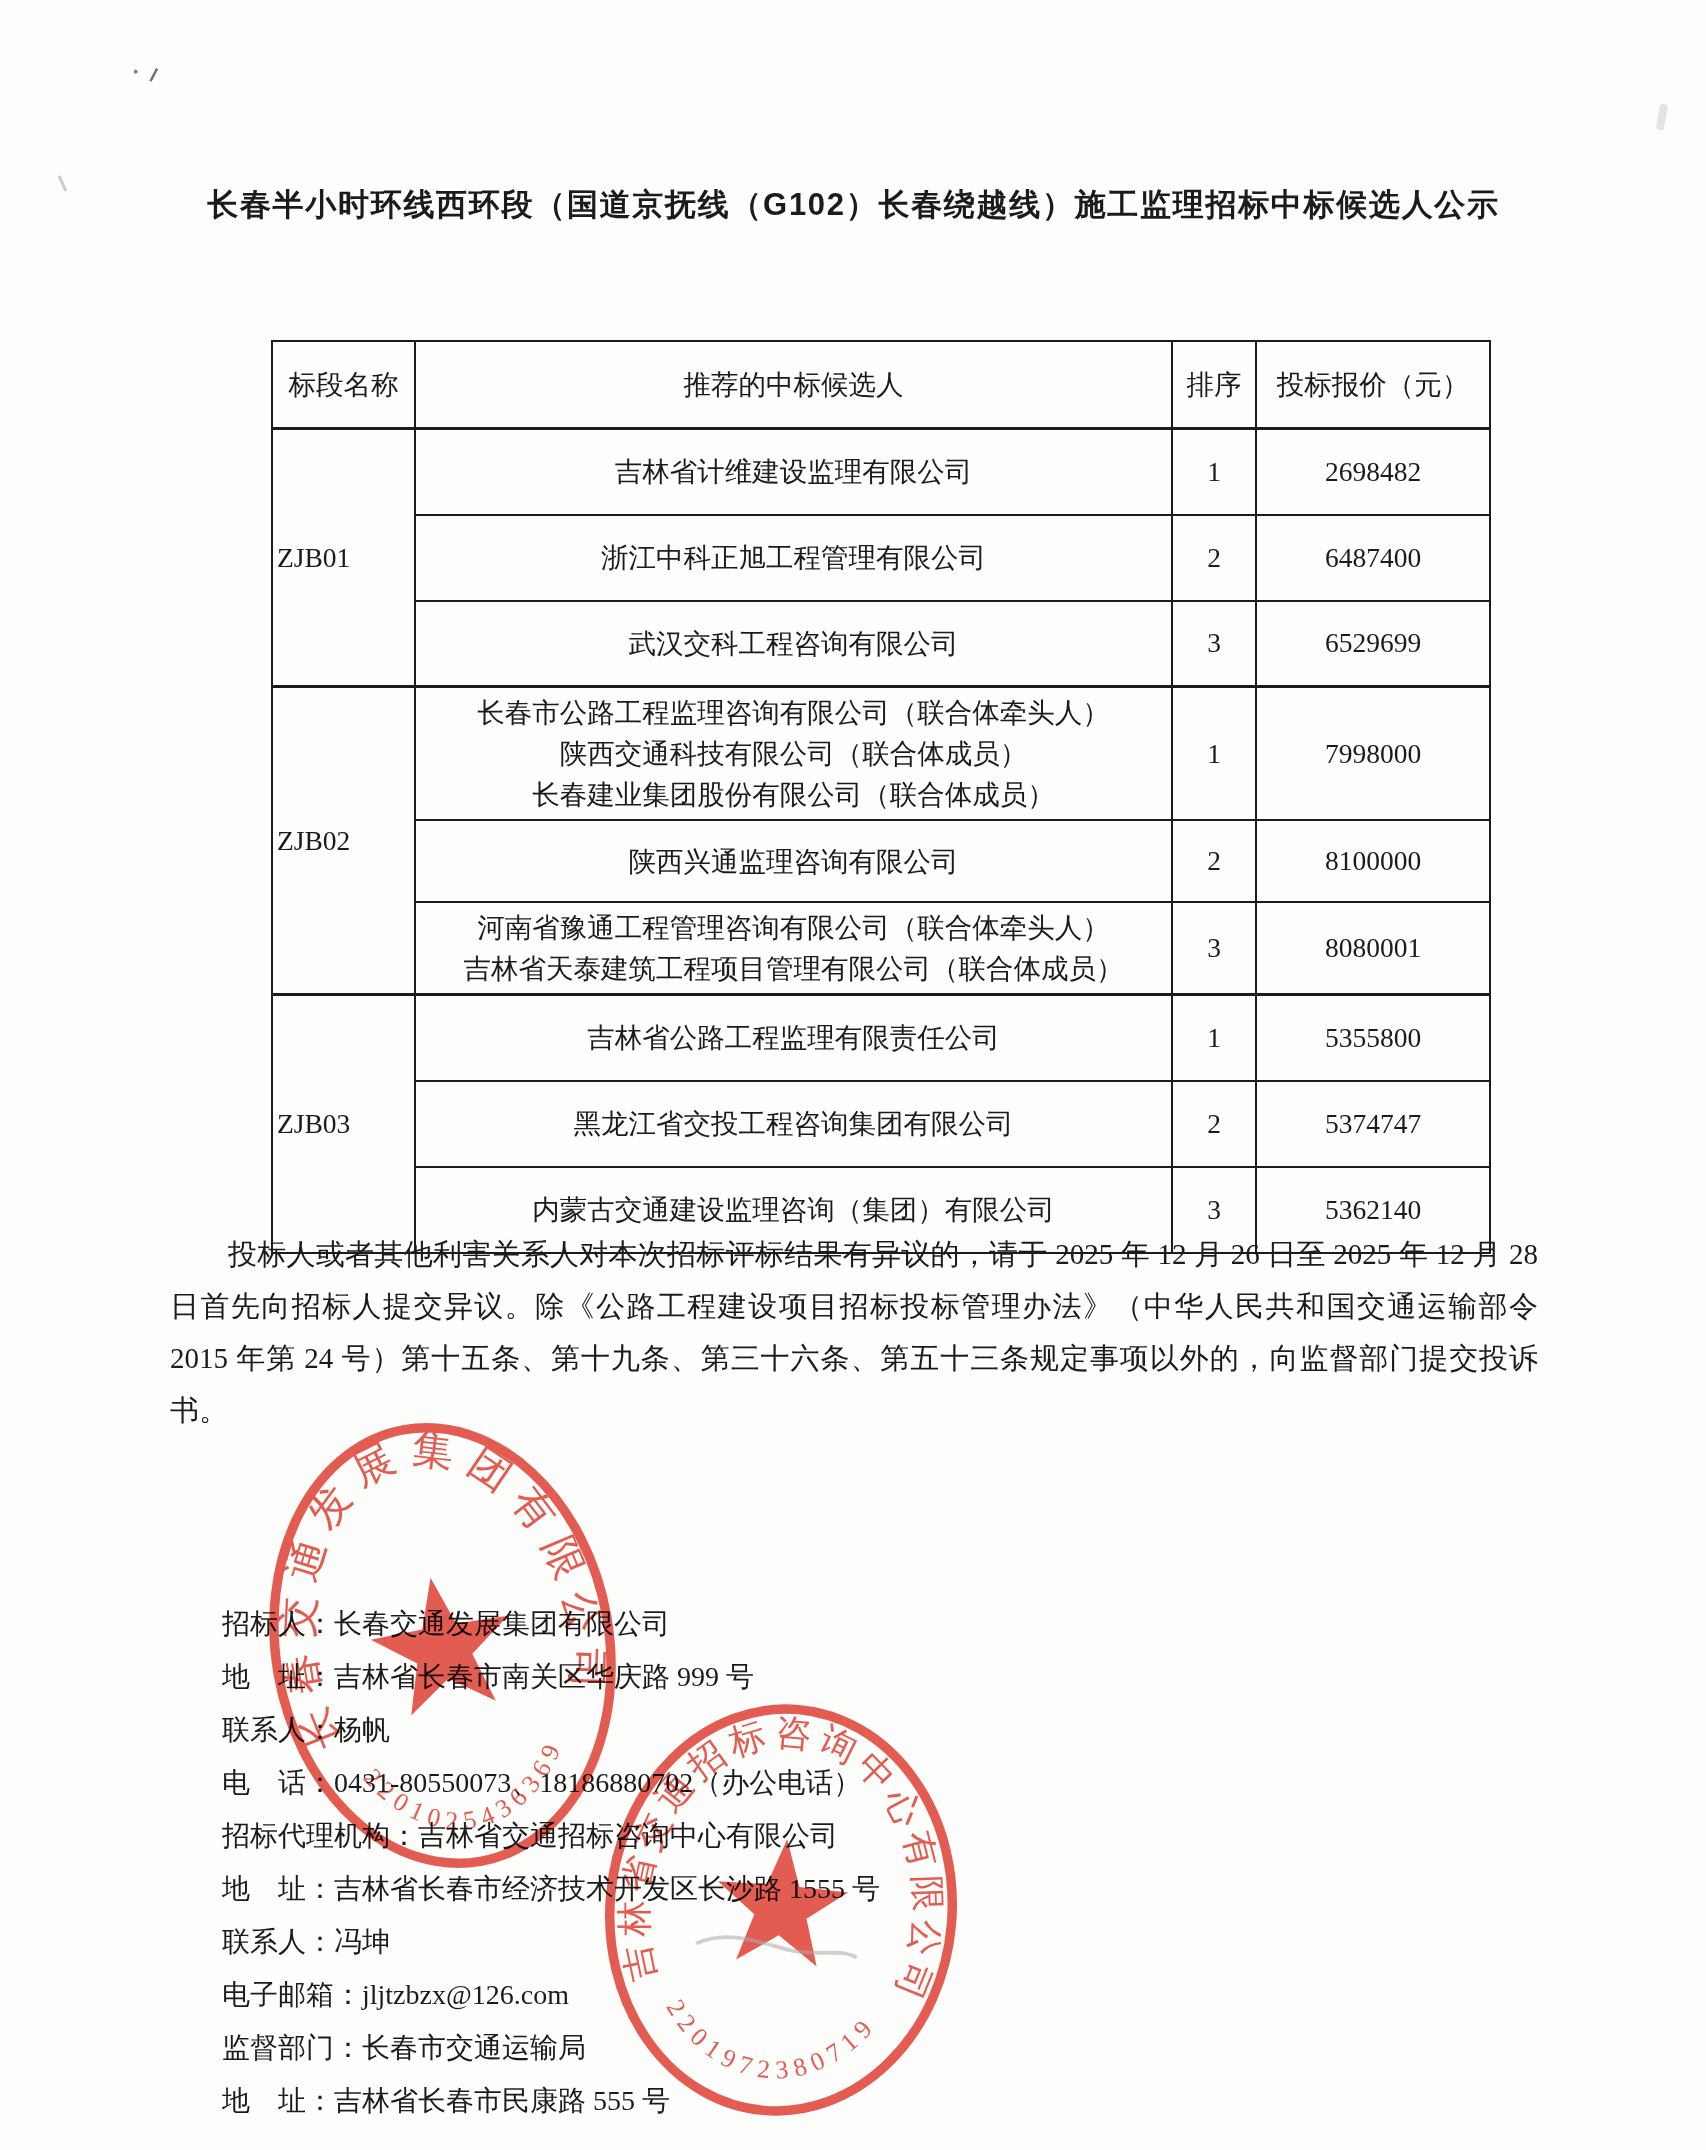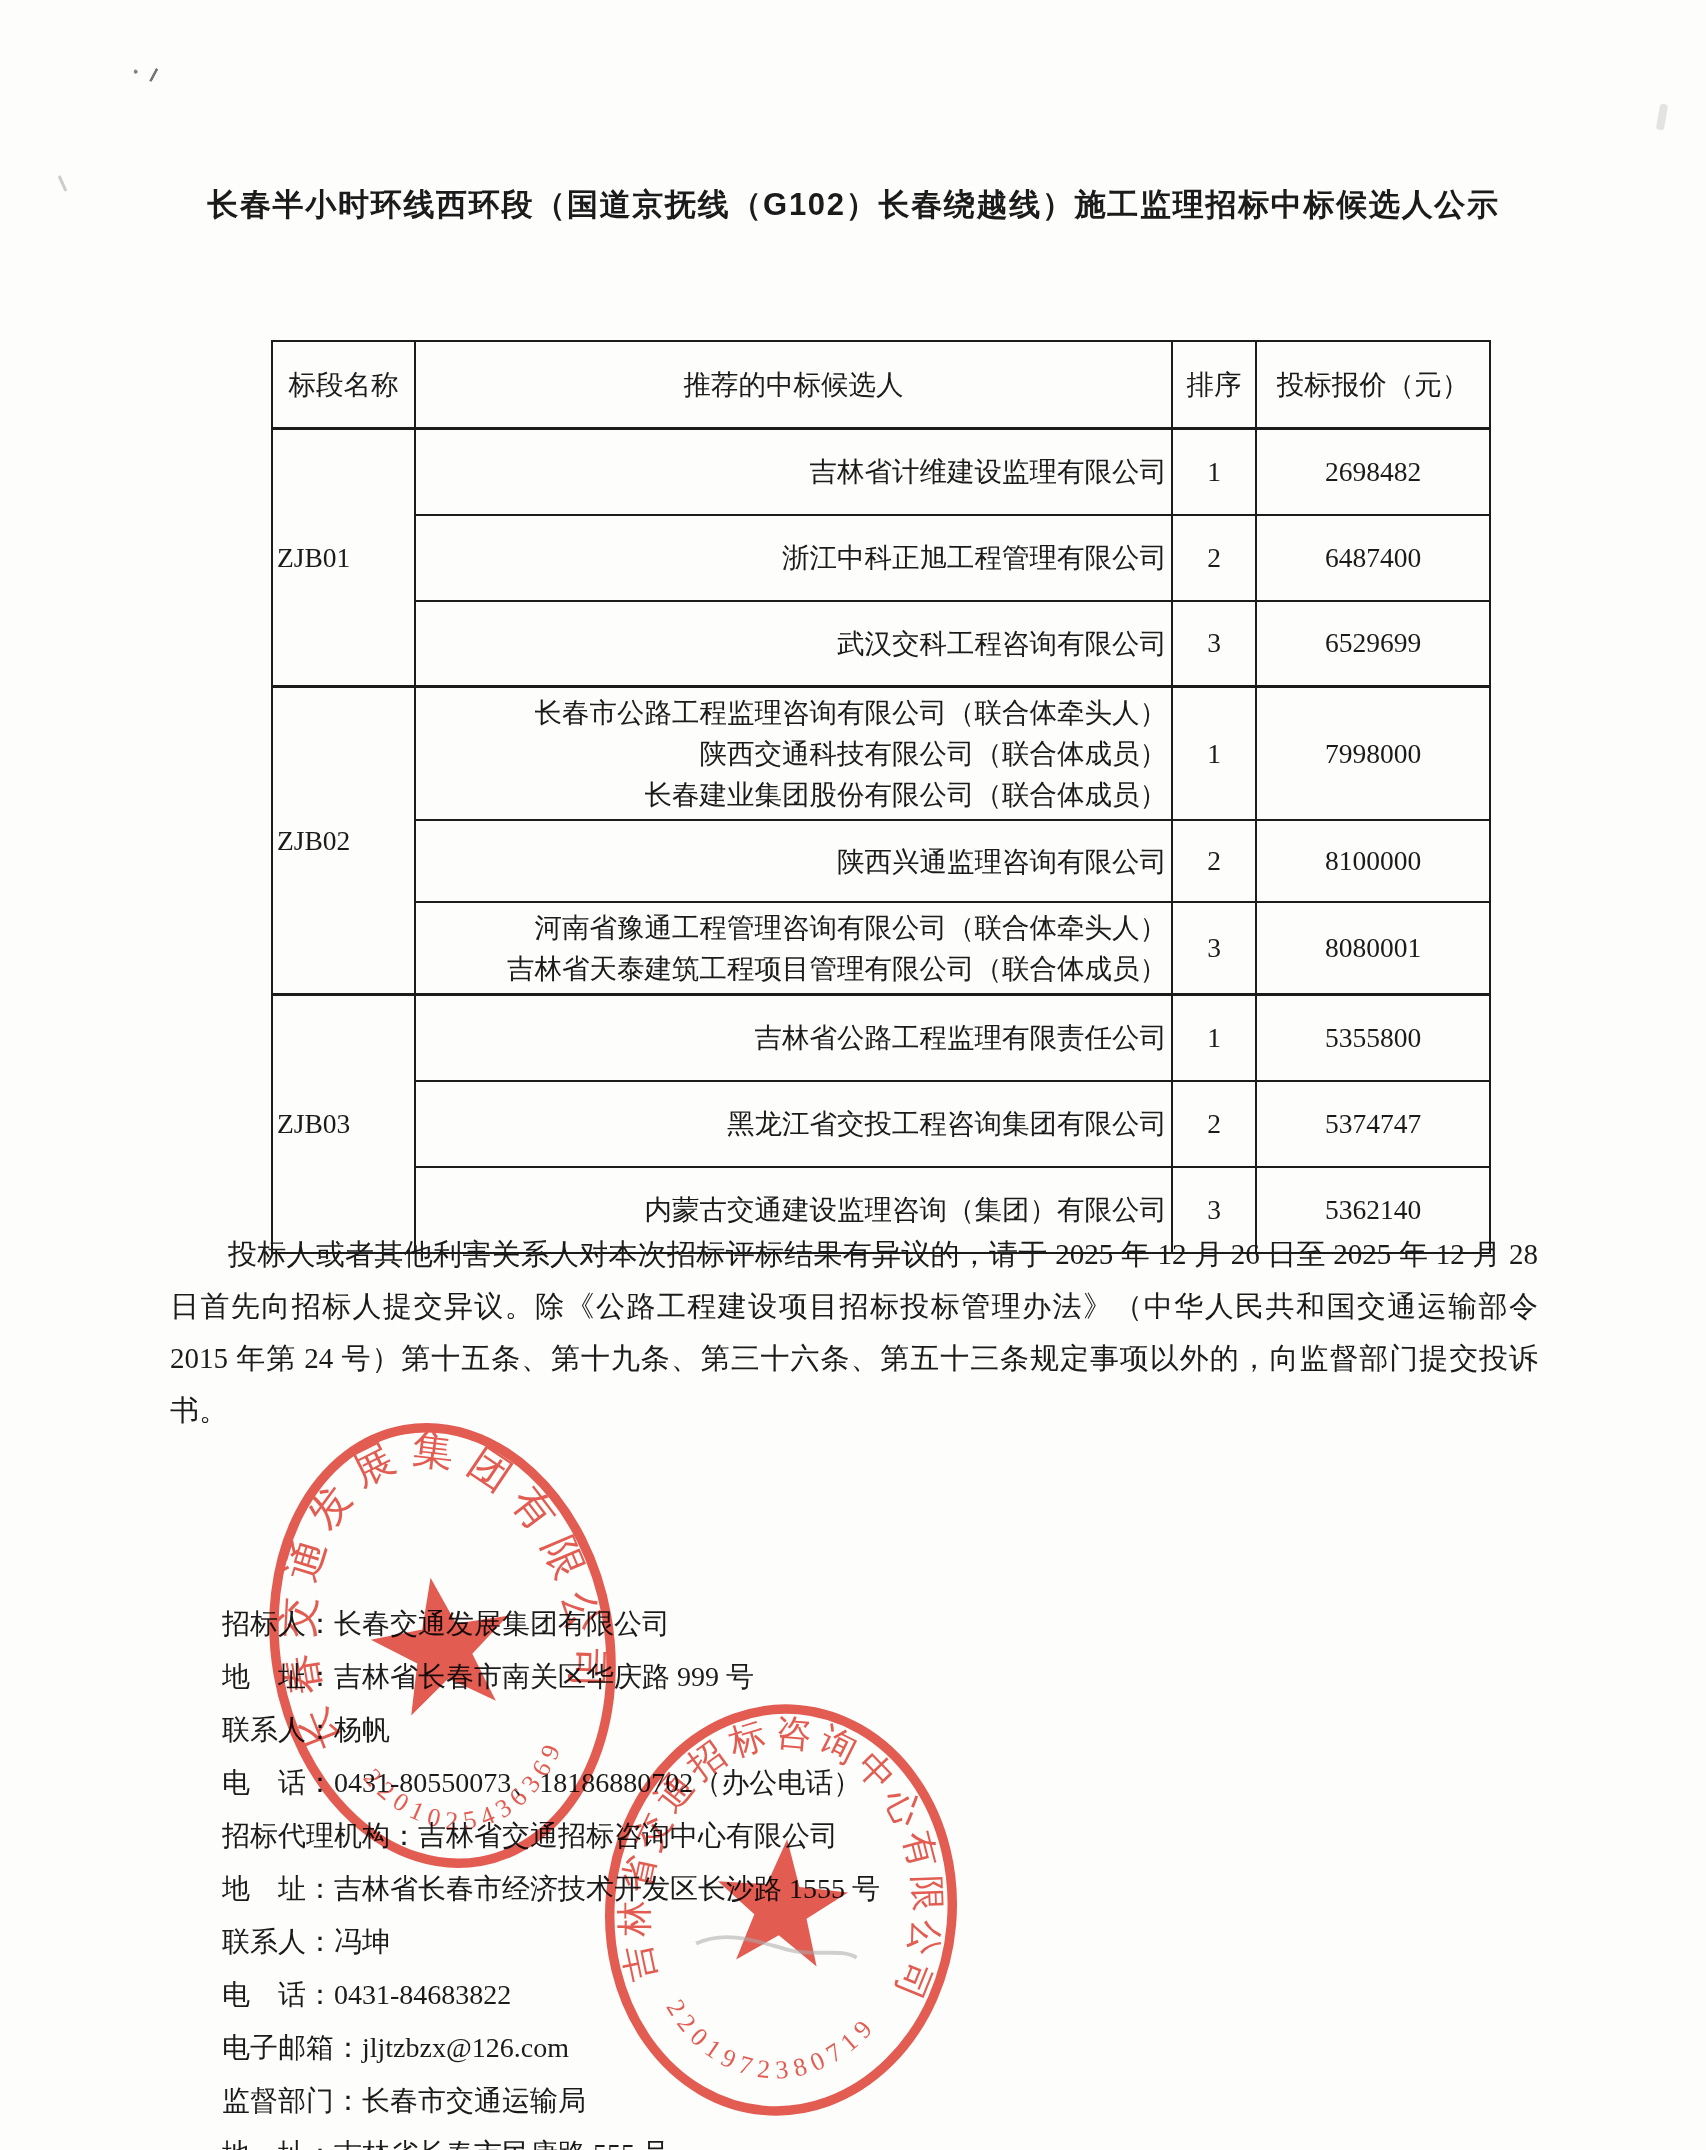--- a/index.html
+++ b/index.html
@@ -19,21 +19,21 @@
              font-family:"Liberation Sans","DejaVu Sans",sans-serif;font-weight:700;
              font-size:31px;letter-spacing:1.7px;}
   .intro{position:absolute;top:296px;left:233px;margin:0;font-size:29px;}
 
   table.bid{position:absolute;top:340px;left:271px;width:1218px;border-collapse:collapse;
             table-layout:fixed;font-size:27.5px;}
   table.bid th,table.bid td{border:2.2px solid #1c1c1c;padding:4px;vertical-align:middle;}
   table.bid thead th{font-weight:400;height:77px;text-align:center;}
   table.bid thead th{border-bottom-width:3.9px;}
   td.sec{text-align:left;}
-  td.cand{text-align:right;padding:7.7px 13px 7.7px 22.4px;white-space:pre-line;line-height:41px;}
+  td.cand{text-align:center;padding:7.7px 13px 7.7px 22.4px;white-space:pre-line;line-height:41px;}
   td.rank,td.price{text-align:center;}
   tr.rh200{height:86px;} tr.rh292{height:126px;} tr.rh175{height:82px;}
   tr.secline td{border-top-width:3.4px;}
 
   .paras{position:absolute;top:1228px;left:170px;width:1368px;}
   .paras p{margin:0;font-size:29px;line-height:52px;text-align:justify;text-indent:58px;}
 
   .contacts{position:absolute;top:1597px;left:222px;width:1290px;}
   .contact-line{font-size:28px;line-height:53px;}
 
@@ -132,21 +132,20 @@
   </div>
 
   <div class="contacts">
     <div class="contact-line">招标人：长春交通发展集团有限公司</div>
     <div class="contact-line">地　址：吉林省长春市南关区华庆路 999 号</div>
     <div class="contact-line">联系人：杨帆</div>
     <div class="contact-line">电　话：0431-80550073、18186880702（办公电话）</div>
     <div class="contact-line">招标代理机构：吉林省交通招标咨询中心有限公司</div>
     <div class="contact-line">地　址：吉林省长春市经济技术开发区长沙路 1555 号</div>
     <div class="contact-line">联系人：冯坤</div>
-    <div class="contact-line">电　话：0431-84683822</div>
     <div class="contact-line">电子邮箱：jljtzbzx@126.com</div>
     <div class="contact-line">监督部门：长春市交通运输局</div>
     <div class="contact-line">地　址：吉林省长春市民康路 555 号</div>
 
   </div>
 
   <svg class="seal seal-1" width="361" height="469" viewBox="0 0 840 1090">
     <ellipse cx="420" cy="545" rx="388" ry="510" fill="none" stroke="#e2463a" stroke-width="22"></ellipse>
     <path id="seal1-name-arc" d="M 148 725 A 300 425 0 1 1 692 725" fill="none"></path>
     <path id="seal1-num-arc" d="M 176 804 A 305 430 0 0 0 664 804" fill="none"></path>

